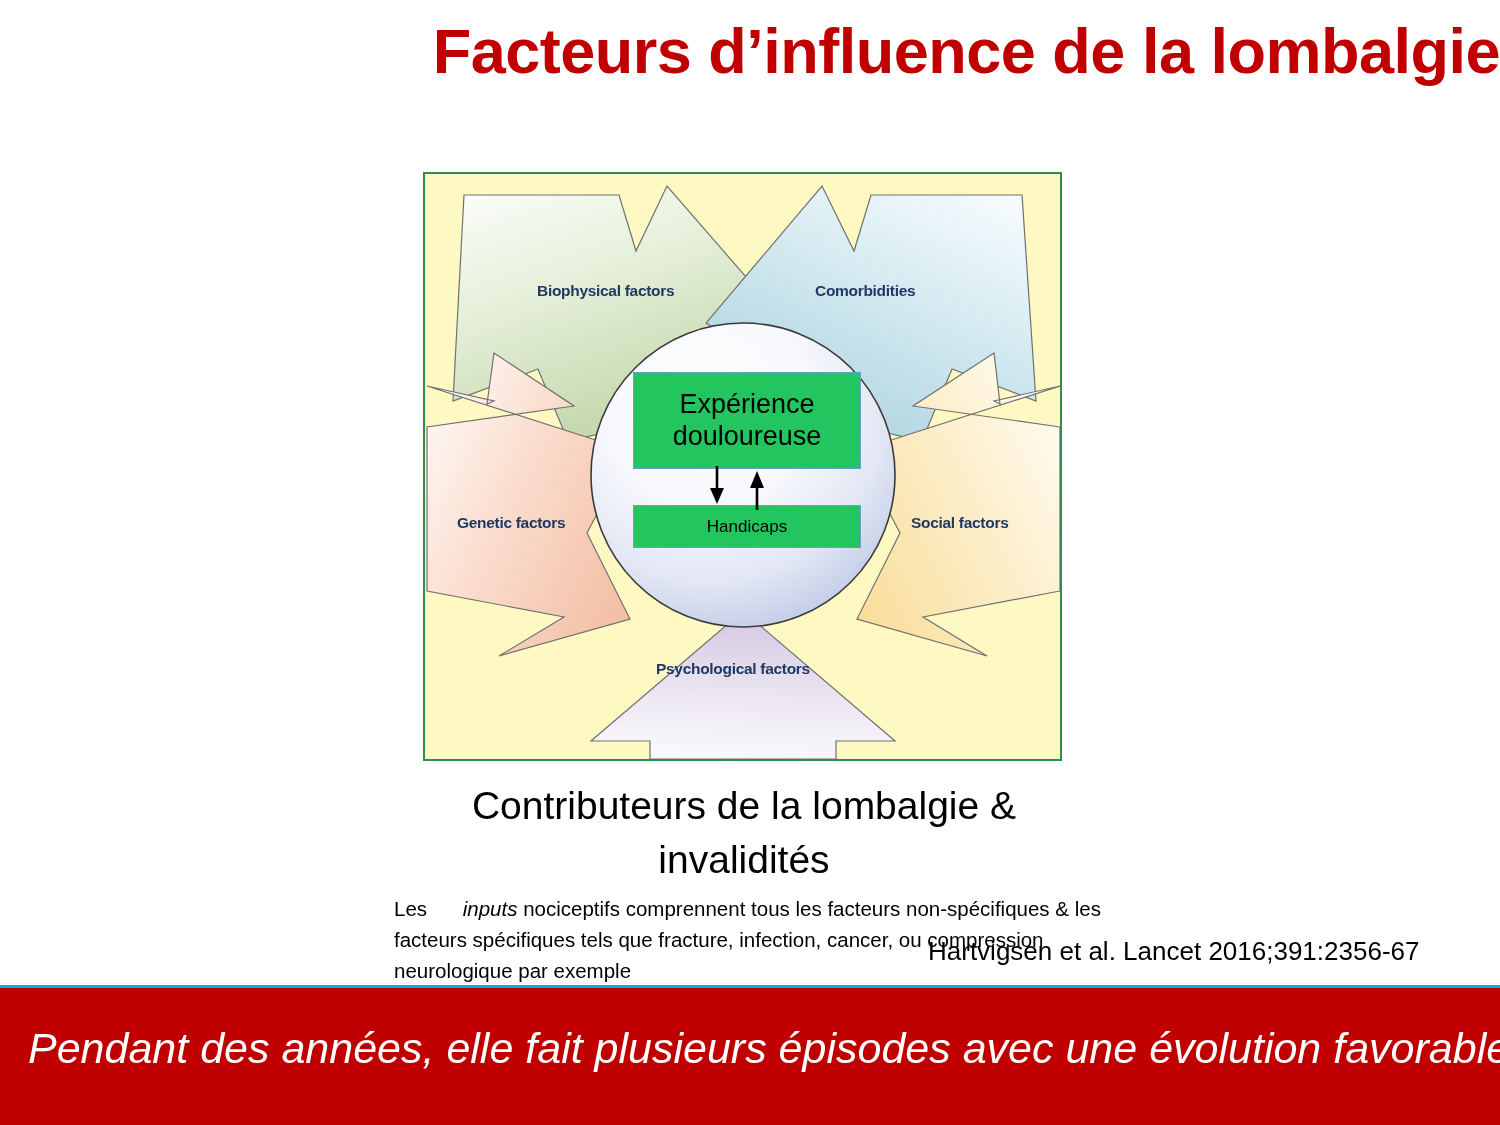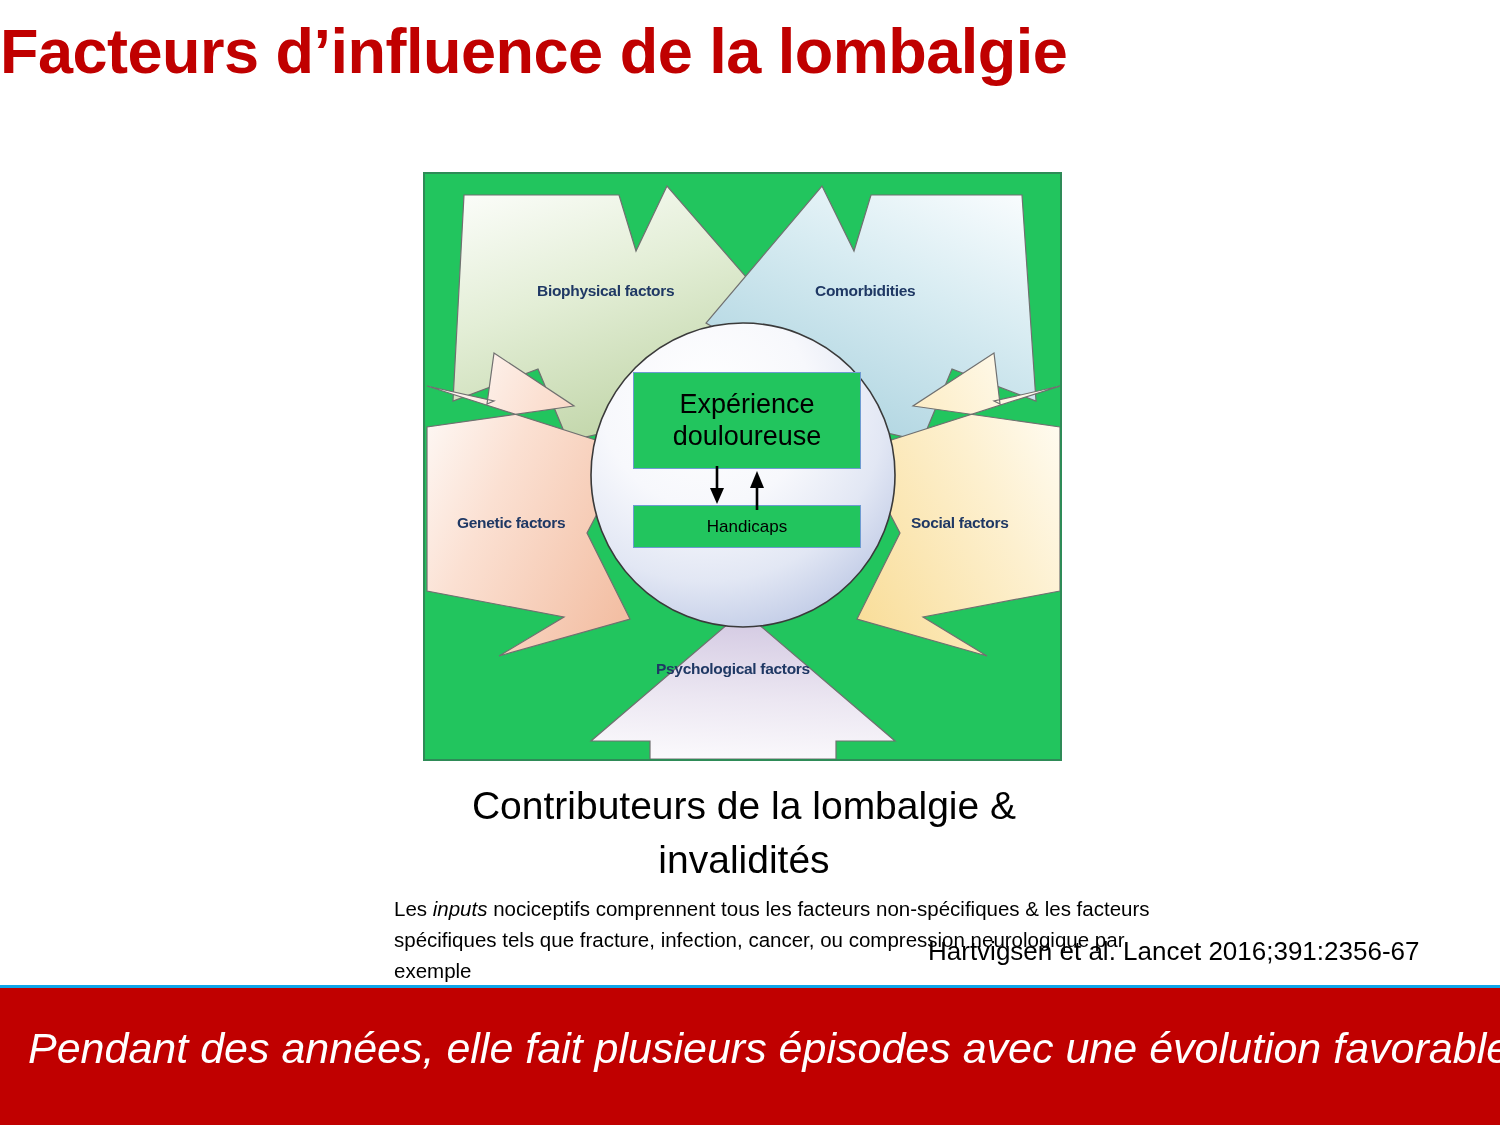--- a/index.html
+++ b/index.html
@@ -14,40 +14,40 @@
     overflow: hidden;
     font-family: "Liberation Sans", sans-serif;
   }
 
   
   #slide-title {
     position: absolute;
     left: 0;
     top: 18px;
     width: 1500px;
-    text-align: left;
+    text-align: right;
     font-family: "Liberation Sans", sans-serif;
     font-weight: bold;
     font-size: 63px;
     line-height: 1.05;
     color: #C00000;
     letter-spacing: -0.5px;
     white-space: nowrap;
   }
 
   
   #diagram-frame {
     position: absolute;
     left: 423px;
     top: 172px;
     width: 639px;
     height: 589px;
     border: 2px solid #2E8B57;
     box-sizing: border-box;
-    background: #22c55e;
+    background: #fef9c3;
     overflow: hidden;
   }
   #diagram-svg {
     position: absolute;
     left: -1px;
     top: -1px;
     width: 639px;
     height: 589px;
     display: block;
   }
@@ -113,21 +113,21 @@
   #caption-body {
     position: absolute;
     left: 394px;
     top: 893px;
     width: 770px;
     font-family: "Liberation Sans", sans-serif;
     font-size: 20.5px;
     line-height: 1.52;
     color: #000000;
   }
-  #caption-body em { font-style: italic; }
+  #caption-body em { font-style: italic; margin-left: 30px; }
   #citation {
     position: absolute;
     left: 928px;
     top: 936px;
     font-family: "Liberation Sans", sans-serif;
     font-size: 26px;
     color: #000000;
     white-space: nowrap;
   }
 

